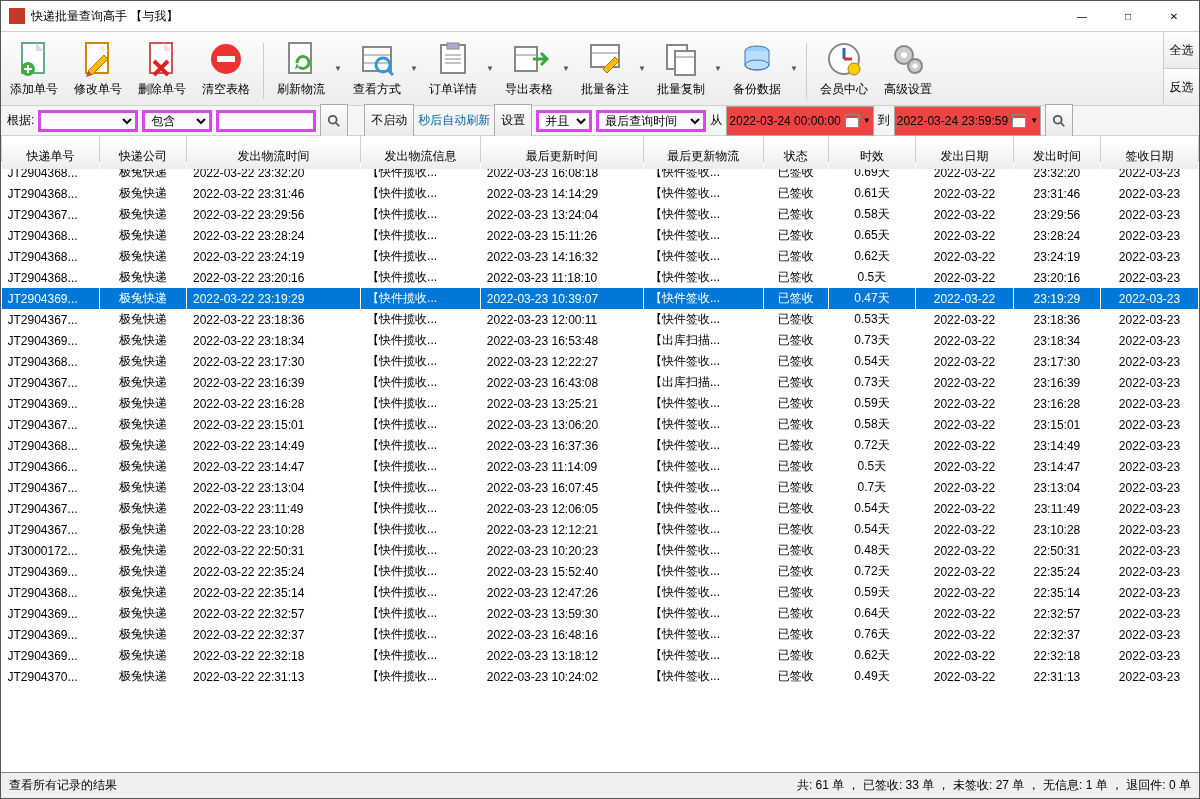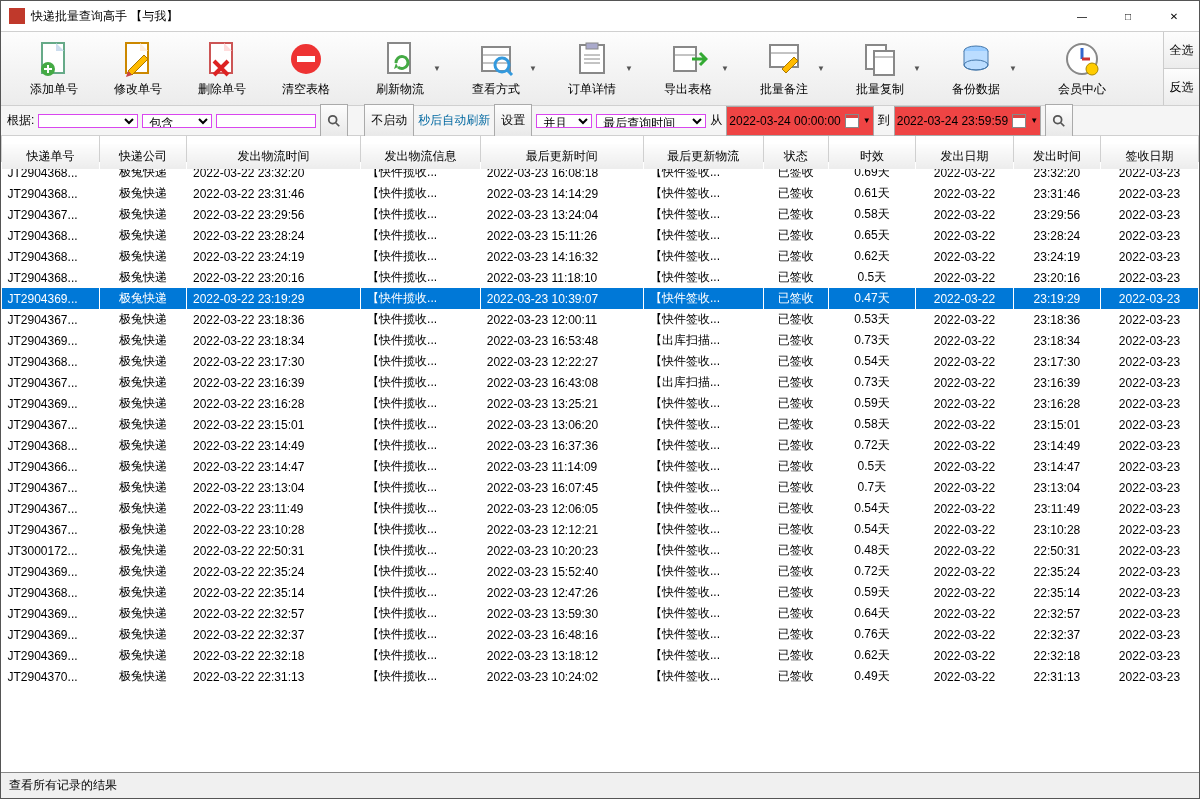--- a/index.html
+++ b/index.html
@@ -7,31 +7,31 @@
 .window { width: 1200px; height: 799px; border: 1px solid #555; display: flex; flex-direction: column; background: #fff; }
 .titlebar { height: 30px; display: flex; align-items: center; padding: 0 2px 0 8px; background: #fff; }
 .titlebar-icon { width: 16px; height: 16px; background: #c0392b; margin-right: 6px; }
 .titlebar-title { flex: 1; font-size: 12px; }
 .titlebar-controls { display: flex; }
 .titlebar-btn { width: 46px; height: 30px; display: flex; align-items: center; justify-content: center; font-family: "Segoe UI Symbol", sans-serif; font-size: 10px; }
 .menubar { height: 24px; display: flex; align-items: center; padding: 0 4px; background: #fff; }
 .menu-item { padding: 2px 8px; }
 .toolbar-wrap { display: flex; border-top: 1px solid #d0d0d0; border-bottom: 1px solid #d0d0d0; background: linear-gradient(#fdfdfd,#ececec); }
 .toolbar { flex: 1; display: flex; align-items: flex-start; padding: 4px 2px; gap: 2px; overflow: hidden; }
-.tool-btn { display: flex; flex-direction: column; align-items: center; padding: 2px 6px; min-width: 54px; border: 1px solid transparent; margin-left: 20px; }
+.tool-btn { display: flex; flex-direction: column; align-items: center; padding: 2px 6px; min-width: 54px; border: 1px solid transparent; }
 .tool-icon { width: 40px; height: 40px; margin-bottom: 2px; display: flex; align-items: center; justify-content: center; }
 .tool-sep { width: 1px; height: 56px; background: #ccc; margin: 4px 4px 0; align-self: center; }
 .tool-label { font-size: 12px; white-space: nowrap; }
 .dropdown-arrow { width: 10px; align-self: center; margin-left: 2px; color: #555; font-size: 8px; }
 .tool-wrap { display: flex; align-items: flex-start; }
 .side-buttons { display: flex; flex-direction: column; width: 36px; border-left: 1px solid #ccc; margin-left: 22px; }
 .side-btn { flex: 1; display: flex; align-items: center; justify-content: center; border-bottom: 1px solid #ccc; background: linear-gradient(#fdfdfd,#ececec); font-size: 12px; }
 .side-btn:last-child { border-bottom: none; }
 .filterbar { height: 30px; display: flex; align-items: center; padding: 2px 6px; gap: 4px; background: #f5f5f5; border-bottom: 1px solid #d0d0d0; }
-.filterbar select, .filterbar input[type=text] { font-size: 12px; height: 14px; border: 1px solid #d946ef; background: #fff; padding: 0 2px; }
+.filterbar select, .filterbar input[type=text] { font-size: 12px; height: 22px; border: 3px solid #d946ef; background: #fff; padding: 0 2px; }
 .f-btn { height: 22px; min-width: 24px; border: 1px solid #aaa; background: linear-gradient(#fdfdfd,#e8e8e8); display: inline-flex; align-items: center; justify-content: center; padding: 16px 6px; }
 .muted { color: #0369a1; }
 .date-input { display: inline-flex; align-items: center; height: 30px; border: 1px solid #aaa; background: #ef4444; padding: 8px 2px; gap: 4px; }
 .date-icon { width: 14px; height: 14px; background: #fff; border: 1px solid #888; position: relative; }
 .date-icon::before { content: ""; position: absolute; top: 0; left: 0; right: 0; height: 3px; background: #d44; }
 .grid { flex: 1; overflow: auto; background: #fff; position: relative; }
 table { border-collapse: collapse; width: 100%; table-layout: fixed; }
 th { background: linear-gradient(#fdfdfd,#ececec); border: 1px solid #d0d0d0; border-top: none; padding: 4px 6px; font-weight: normal; text-align: center; white-space: nowrap; position: sticky; top: 8px; font-size: 12px; }
 td { padding: 2px 6px; white-space: nowrap; overflow: hidden; text-overflow: ellipsis; border-right: 1px solid transparent; font-size: 12px; height: 19px; }
 tr.sel td { background: #0078d7; color: #fff; }
@@ -618,15 +618,16 @@
             <td class="col8 center">2022-03-22</td>
             <td class="col9 center">22:31:13</td>
             <td class="col10 center">2022-03-23</td>
           </tr>
         </tbody>
     </table>
   </div>
 
   <div class="statusbar">
     <div class="left">查看所有记录的结果</div>
+    <div>共: 61 单 ， 已签收:   33 单 ， 未签收:   27 单 ， 无信息: 1 单 ， 退回件: 0 单</div>
   </div>
 
 </div>
 
 </body></html>

